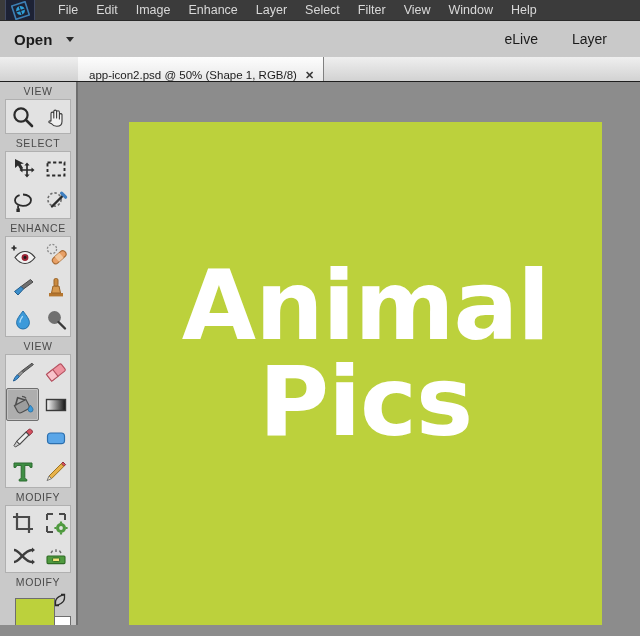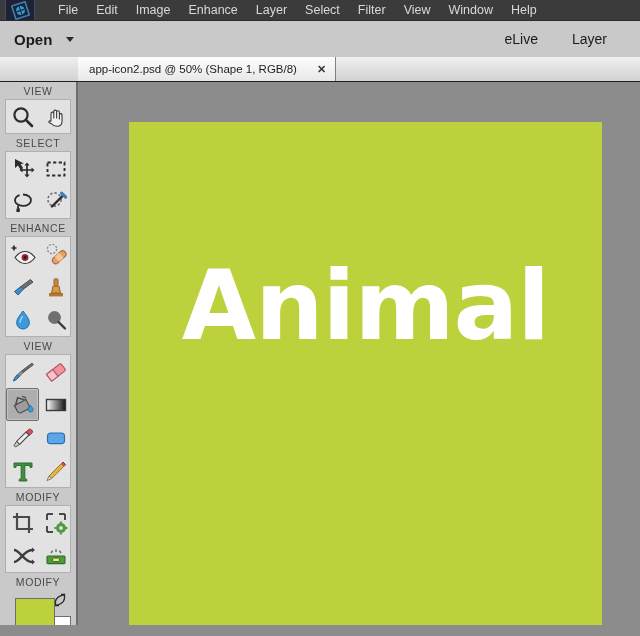--- a/index.html
+++ b/index.html
@@ -102,22 +102,22 @@
     border-bottom: 1px solid #1e1e1e;
     display: flex;
     align-items: stretch;
     padding-left: 78px;
     box-sizing: border-box;
   }
   .doc-tab {
     background: linear-gradient(#fdfdfd, #e8e8e8);
     border-right: 1px solid #808080;
     display: flex;
-    align-items: center;
-    gap: 20px;
+    align-items: flex-end;
+    gap: 8px;
     padding: 0 9px 0 11px;
     cursor: default;
   }
   .doc-tab-title {
     font-size: 11.5px;
     color: #1c1c1c;
     white-space: nowrap;
   }
   .doc-tab-close {
     font-size: 11px;
@@ -520,16 +520,17 @@
             <path d="M11.5 5 V1.5 H8" fill="none" stroke="#2b2b2b" stroke-width="1.3"></path>
             <path d="M2.5 9 C2.5 4 9 2 11.5 1.8" fill="none" stroke="#2b2b2b" stroke-width="1.3"></path>
             <path d="M11.5 5 C11.5 10 5 12.2 2.5 12.4" fill="none" stroke="#2b2b2b" stroke-width="1.3"></path>
           </svg></span>
       </div>
     </div>
 
   <div class="canvas-area">
     <div class="artboard" id="artboard" style="background: rgb(188, 209, 60);">
         <div class="art-text art-line1" style="color: rgb(255, 255, 255);">Animal</div>
+        <div class="art-text art-line2" style="color: rgb(255, 255, 255);">Pics</div>
       </div>
   </div>
 
 </div>
 
 </body></html>

